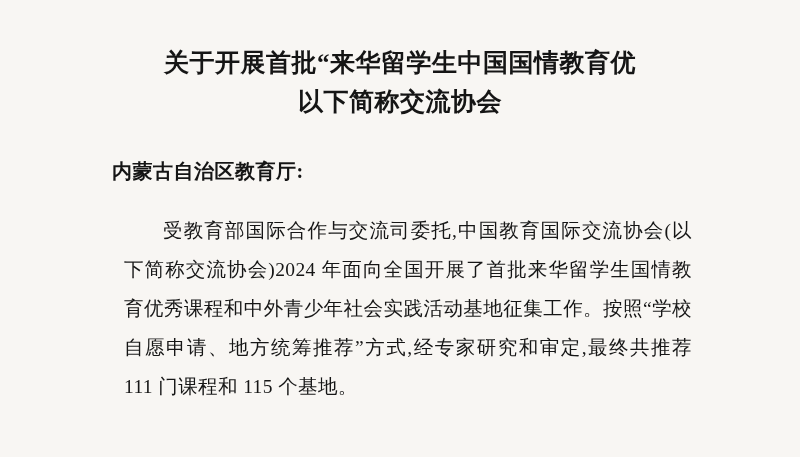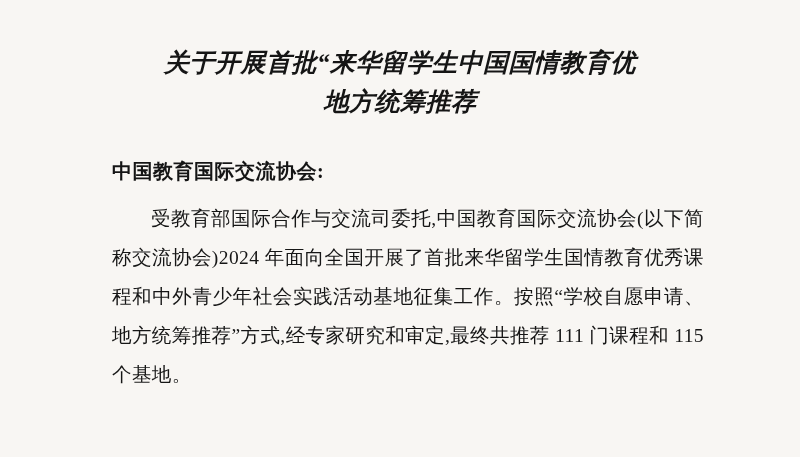--- a/index.html
+++ b/index.html
@@ -27,53 +27,52 @@
     font-family: "Liberation Serif", "DejaVu Serif", serif;
     font-weight: bold;
     font-size: 25px;
     line-height: 1.55;
     color: #151515;
     letter-spacing: 0.5px;
   }
   .doc-title .tline {
     display: block;
     white-space: nowrap;
-    font-style: italic;
   }
   .recipient {
     margin: 0;
     padding: 36px 0 0 112px;
     font-size: 20px;
     font-weight: bold;
     color: #151515;
     letter-spacing: 0.5px;
   }
   .body-block {
     padding: 14px 96px 0 112px;
   }
   .body-para {
-    margin: 0;
+    margin: 12px;
     font-size: 19.5px;
     line-height: 2.0;
     color: #161616;
     text-align: justify;
     text-justify: inter-ideograph;
     text-indent: 2em;
     letter-spacing: 0.4px;
   }
 </style>
 </head>
 <body>
 
 <div class="page">
 
   <h1 class="doc-title">
     <span class="tline">关于开展首批“来华留学生中国国情教育优</span>
-    <span class="tline">地方统筹推荐</span>
+    <span class="tline">以下简称交流协会</span>
   </h1>
 
-  <p class="recipient">中国教育国际交流协会:</p>
+  <p class="recipient">内蒙古自治区教育厅:</p>
 
   <div class="body-block">
     <p class="body-para">受教育部国际合作与交流司委托,中国教育国际交流协会(以下简称交流协会)2024 年面向全国开展了首批来华留学生国情教育优秀课程和中外青少年社会实践活动基地征集工作。按照“学校自愿申请、地方统筹推荐”方式,经专家研究和审定,最终共推荐 111 门课程和 115 个基地。</p>
   </div>
 
 </div>
 
 </body></html>

